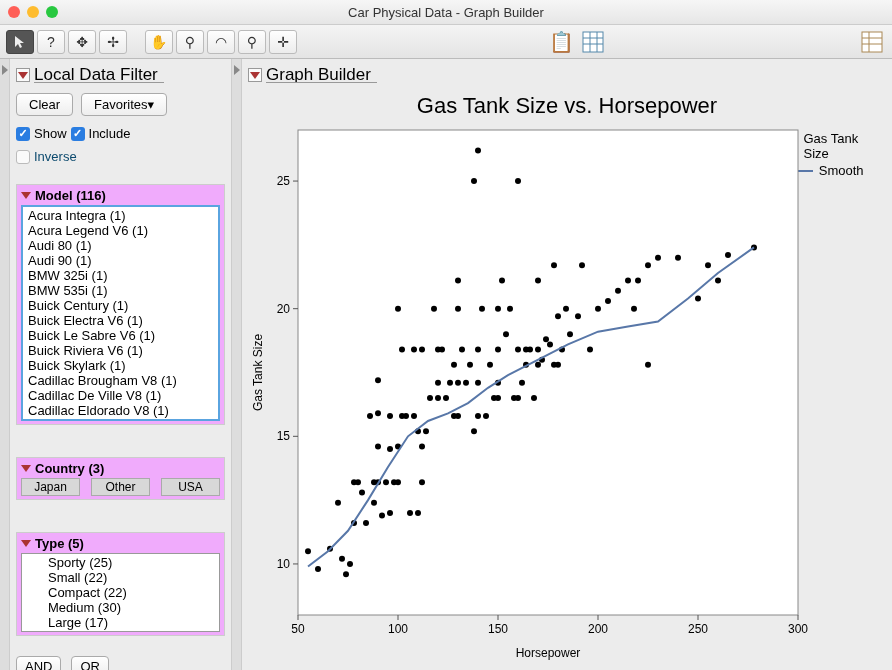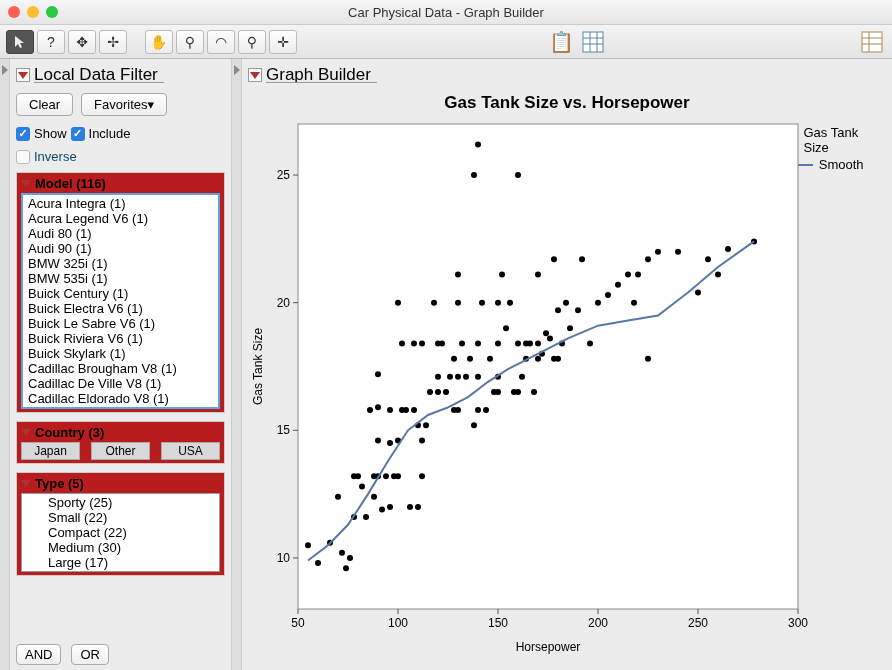--- a/index.html
+++ b/index.html
@@ -35,32 +35,32 @@
   
   .btnrow{display:flex; gap:8px; margin:6px 0;}
   .btn{ padding:3px 12px; border:1px solid #aaa; border-radius:4px; background:linear-gradient(#fff,#eee); font-size:13px;}
   .btn.small{padding:2px 8px;}
   
   .chkrow{display:flex;align-items:center;gap:4px;margin:4px 0;}
   .check{ width:14px;height:14px; border-radius:3px;background:#2a7de1;display:flex;align-items:center;justify-content:center;color:#fff;font-size:11px;font-weight:bold;}
   .check.off{background:#fafafa;border:1px solid #bbb;color:transparent;}
   .muted{color:#0c4a6e;}
   
-  .panel{ border:1px solid #ccc; background:#b91c1c; margin:4px 0; padding:3px 4px; }
+  .panel{ border:1px solid #ccc; background:#f0abfc; margin:16px 0; padding:3px 4px; }
   .panel-head{display:flex;align-items:center;gap:4px;margin-bottom:2px;}
   .list{ border:2px solid #5aa4e0; background:#fff; max-height:240px; overflow:hidden; font-size:13px; padding:1px 3px;}
   .list-item{padding:0px 2px; white-space:nowrap;}
   .list.plain{border:1px solid #999;padding-left:24px;}
   .countrybtns{display:flex;gap:11px;margin-top:2px;}
   .cbtn{flex:1;text-align:center;background:#d8d8d8;border:1px solid #aaa;font-size:12px;padding:1px 0;}
   
   .bottom-btns{display:flex;gap:10px;margin-top:auto;padding:4px 0;}
   
   
-  .chart-title{ text-align:center; font-weight:bold; font-size:17px; margin:6px 0;}
+  .chart-title{ text-align:center; font-weight:normal; font-size:22px; margin:6px 0;}
   .chart-wrap{ background:#ececec; flex:1; position:relative; display:flex;}
   .axes-area{ position:relative; width:560px; height:540px;}
   svg.plot{ position:absolute; top:0; left:0;}
   .legend{ font-size:13px; padding:4px 2px;}
   .legend-row{display:flex;align-items:center;gap:6px;margin:2px 0;}
   .dot{width:7px;height:7px;background:#000;border-radius:50%;}
   .linesample{width:22px;height:2px;background:#5877a8;}
   
   .collapse-bar{width:10px;background:#ddd;border-right:1px solid #ccc;display:flex;align-items:flex-start;justify-content:center;padding-top:6px;}
   .tri-right{width:0;height:0;border-top:5px solid transparent;border-bottom:5px solid transparent;border-left:6px solid #888;}

